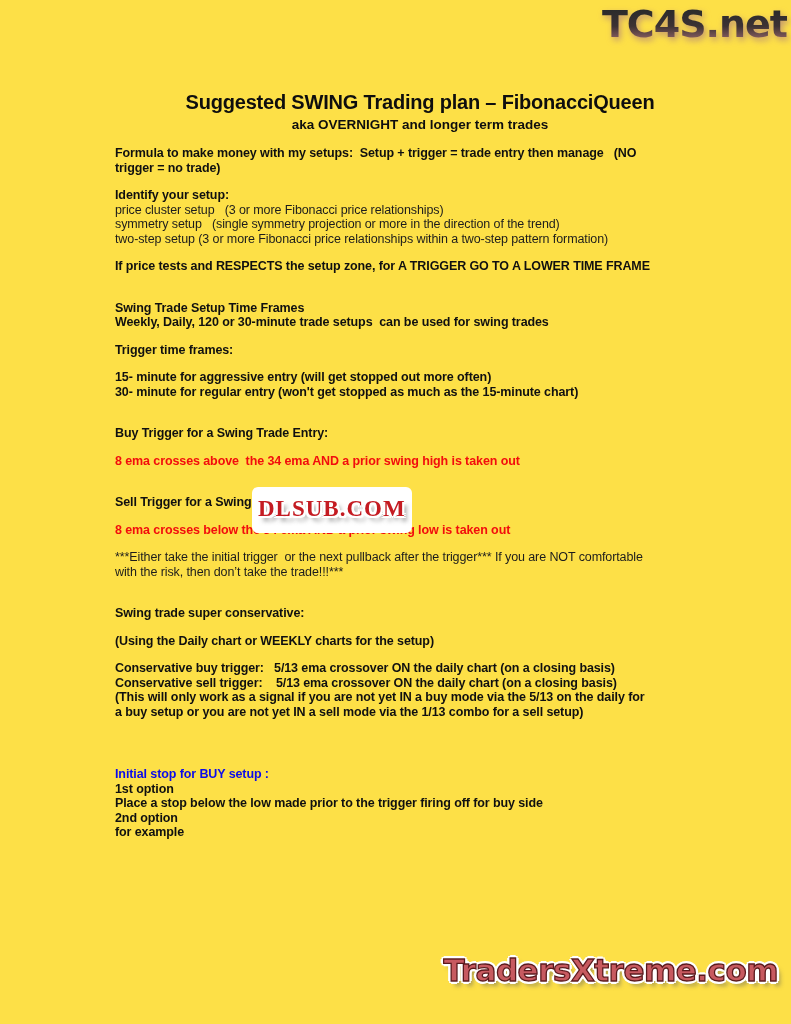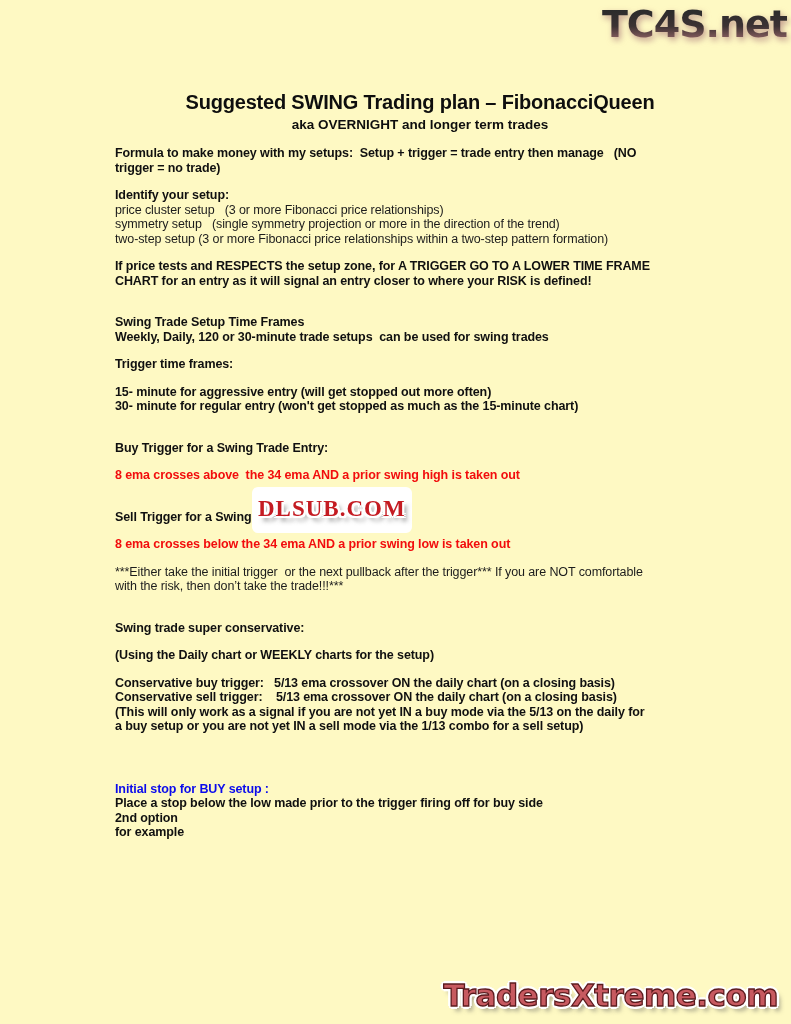--- a/index.html
+++ b/index.html
@@ -1,21 +1,21 @@
 <!DOCTYPE html>
 <html><head>
 <meta charset="utf-8">
 <style>
   html,body{margin:0;padding:0;}
   body{
     width:791px;height:1024px;position:relative;overflow:hidden;
     background:#ffffff;
     font-family:"Liberation Sans",sans-serif;
   }
-  .page{position:absolute;inset:0;background:#fef9c3;}
+  .page{position:absolute;inset:0;background:#fde047;}
 
   
   .tc4s{
     position:absolute;top:2px;right:4px;
     font-family:"DejaVu Sans",sans-serif;
     font-weight:bold;font-size:38px;letter-spacing:-1px;line-height:44px;
     background:linear-gradient(180deg,#2b2b2b 18%,#3c3233 55%,#8a5f60 85%,#b08789 100%);
     -webkit-background-clip:text;background-clip:text;color:transparent;
     filter:drop-shadow(2px 3px 3px rgba(175,125,125,0.75));
   }
@@ -47,21 +47,21 @@
     font-size:23px;line-height:42px;letter-spacing:1px;
     color:#c41b22;
     text-shadow:
       -2px -2px 0 #fff, 2px -2px 0 #fff, -2px 2px 0 #fff, 2px 2px 0 #fff,
       0 -2px 0 #fff, 0 2px 0 #fff, -2px 0 0 #fff, 2px 0 0 #fff,
       4px 5px 4px rgba(70,70,70,0.55);
   }
 
   
   .txtreme{
-    position:absolute;right:13px;top:976px;z-index:5;
+    position:absolute;right:13px;top:951px;z-index:5;
     font-family:"DejaVu Sans",sans-serif;font-weight:bold;
     font-size:31px;line-height:38px;letter-spacing:-0.5px;
     color:#c75a60;
     -webkit-text-stroke:1.3px #5a191c;
     text-shadow:
       -2px -2px 0 #fff, 2px -2px 0 #fff, -2px 2px 0 #fff, 2px 2px 0 #fff,
       0 -3px 0 #fff, 0 3px 0 #fff, -3px 0 0 #fff, 3px 0 0 #fff,
       4px 5px 4px rgba(90,90,90,0.5);
   }
 </style>
@@ -78,39 +78,39 @@
   </div>
 
   <div class="doc">
       <div class="line bold">Formula to make money with my setups:  Setup + trigger = trade entry then manage   (NO</div>
       <div class="line bold">trigger = no trade)</div>
       <div class="line bold gap1">Identify your setup:</div>
       <div class="line regular">price cluster setup   (3 or more Fibonacci price relationships)</div>
       <div class="line regular">symmetry setup   (single symmetry projection or more in the direction of the trend)</div>
       <div class="line regular">two-step setup (3 or more Fibonacci price relationships within a two-step pattern formation)</div>
       <div class="line bold gap1">If price tests and RESPECTS the setup zone, for A TRIGGER GO TO A LOWER TIME FRAME</div>
-      <div class="line bold">CHART for an entry as it will signal an entry closer to where your RISK is defined!</div>
       <div class="line bold gap2">Swing Trade Setup Time Frames</div>
       <div class="line bold">Weekly, Daily, 120 or 30-minute trade setups  can be used for swing trades</div>
       <div class="line bold gap1">Trigger time frames:</div>
       <div class="line bold gap1">15- minute for aggressive entry (will get stopped out more often)</div>
       <div class="line bold">30- minute for regular entry (won't get stopped as much as the 15-minute chart)</div>
       <div class="line bold gap2">Buy Trigger for a Swing Trade Entry:</div>
       <div class="line red gap1">8 ema crosses above  the 34 ema AND a prior swing high is taken out</div>
       <div class="line bold gap2">Sell Trigger for a Swing Trade Entry:</div>
       <div class="line red gap1">8 ema crosses below the 34 ema AND a prior swing low is taken out</div>
       <div class="line regular gap1">***Either take the initial trigger  or the next pullback after the trigger*** If you are NOT comfortable</div>
       <div class="line regular">with the risk, then don’t take the trade!!!***</div>
       <div class="line bold gap2">Swing trade super conservative:</div>
       <div class="line bold gap1">(Using the Daily chart or WEEKLY charts for the setup)</div>
       <div class="line bold gap1">Conservative buy trigger:   5/13 ema crossover ON the daily chart (on a closing basis)</div>
       <div class="line bold">Conservative sell trigger:    5/13 ema crossover ON the daily chart (on a closing basis)</div>
       <div class="line bold">(This will only work as a signal if you are not yet IN a buy mode via the 5/13 on the daily for</div>
       <div class="line bold">a buy setup or you are not yet IN a sell mode via the 1/13 combo for a sell setup)</div>
       <div class="line blue gap3">Initial stop for BUY setup :</div>
+      <div class="line bold">1st option</div>
       <div class="line bold">Place a stop below the low made prior to the trigger firing off for buy side</div>
       <div class="line bold">2nd option</div>
       <div class="line bold">for example</div>
     </div>
 
   <div class="dlsub">DLSUB.COM</div>
 
   <div class="txtreme">TradersXtreme.com</div>
 
 </div>

